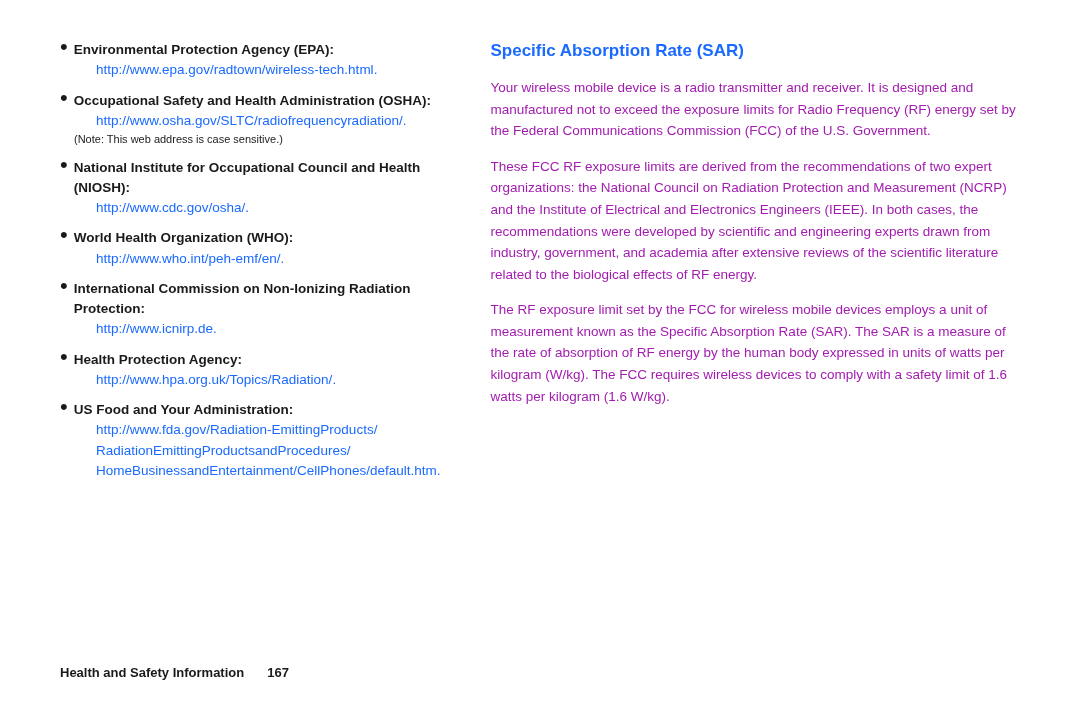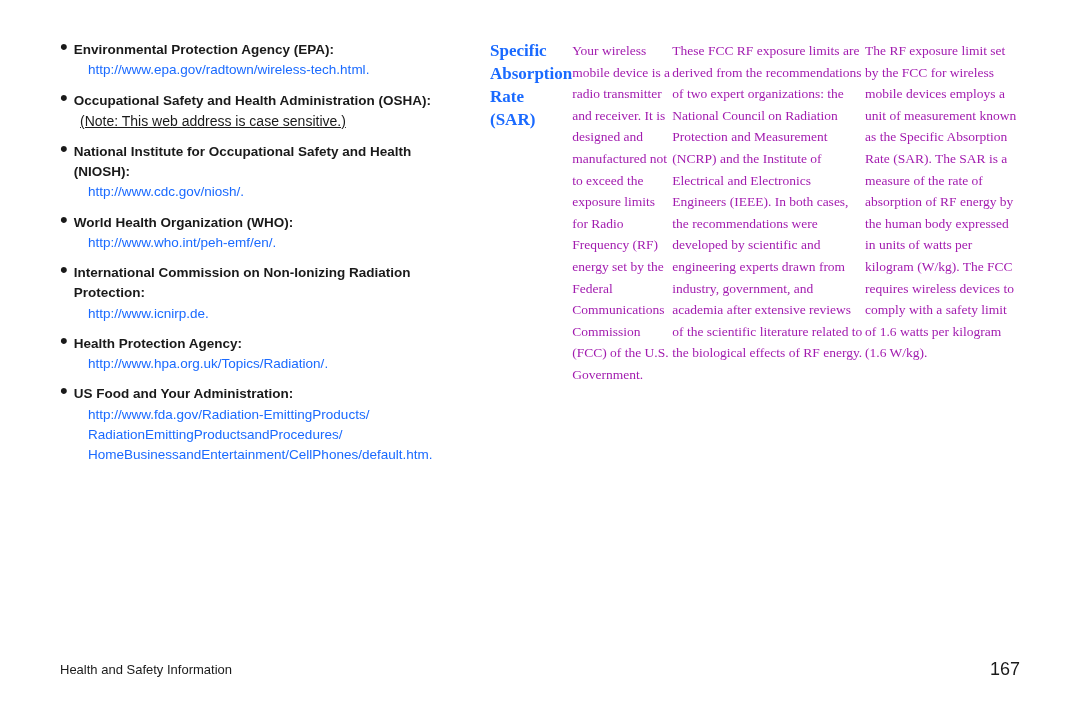--- a/index.html
+++ b/index.html
@@ -36,22 +36,21 @@
     .left-column {
       flex: 0 0 380px;
       display: flex;
       flex-direction: column;
       gap: 0;
     }
 
     .right-column {
       flex: 1;
       display: flex;
-      flex-direction: row;
-      font-family: Liberation Serif, serif;
+      flex-direction: column;
     }
 
     .bullet-item {
       display: flex;
       flex-direction: column;
       margin-bottom: 10px;
     }
 
     .bullet-line {
       display: flex;
@@ -71,63 +70,63 @@
       font-size: 13.5px;
       line-height: 1.5;
       color: #1a1a1a;
       font-weight: bold;
     }
 
     .link-text {
       color: #1a6aff;
       font-size: 13.5px;
       line-height: 1.5;
-      margin-left: 28px;
+      margin-left: 36px;
       display: block;
     }
 
     .note-text {
-      font-size: 14px;
+      font-size: 11px;
       line-height: 1.5;
       color: #1a1a1a;
-      margin-left: 20px;
+      margin-left: 14px;
       display: block;
-      text-decoration: underline;
     }
 
     .section-title {
       font-size: 17px;
       font-weight: bold;
       color: #1a6aff;
       line-height: 1.35;
       margin-bottom: 14px;
     }
 
     .body-paragraph {
       font-size: 13.5px;
       line-height: 1.6;
       color: #a21caf;
       margin-bottom: 14px;
     }
 
     .footer {
       display: flex;
-      justify-content: space-between;
+      justify-content: flex-start;
       align-items: center;
       padding-top: 10px;
-      gap: 40px;
+      gap: 23px;
+      font-weight: bold;
     }
 
     .footer-text {
       font-size: 13px;
       color: #1a1a1a;
     }
 
     .footer-page {
-      font-size: 18px;
+      font-size: 13px;
       color: #1a1a1a;
     }
   </style>
 </head>
 <body>
 
 <div class="page-container">
   <div class="content-columns">
 
     <div class="left-column">
@@ -138,29 +137,30 @@
           <span class="bullet-text">Environmental Protection Agency (EPA):</span>
         </div>
         <a class="link-text"><span>http://www.epa.gov/radtown/wireless-tech.html</span><span>.</span></a>
       </div>
 
       <div class="bullet-item">
         <div class="bullet-line">
           <span class="bullet-dot">•</span>
           <span class="bullet-text">Occupational Safety and Health Administration (OSHA):</span>
         </div>
+        <a class="link-text"><span>http://www.osha.gov/SLTC/radiofrequencyradiation/</span><span>.</span></a>
         <span class="note-text">(Note: This web address is case sensitive.)</span>
       </div>
 
       <div class="bullet-item">
         <div class="bullet-line">
           <span class="bullet-dot">•</span>
-          <span class="bullet-text">National Institute for Occupational Safety and Health (NIOSH):</span>
-        </div>
-        <a class="link-text"><span>http://www.cdc.gov/niosh/</span><span>.</span></a>
+          <span class="bullet-text">National Institute for Occupational Council and Health (NIOSH):</span>
+        </div>
+        <a class="link-text"><span>http://www.cdc.gov/osha/</span><span>.</span></a>
       </div>
 
       <div class="bullet-item">
         <div class="bullet-line">
           <span class="bullet-dot">•</span>
           <span class="bullet-text">World Health Organization (WHO):</span>
         </div>
         <a class="link-text"><span>http://www.who.int/peh-emf/en/</span><span>.</span></a>
       </div>
 

